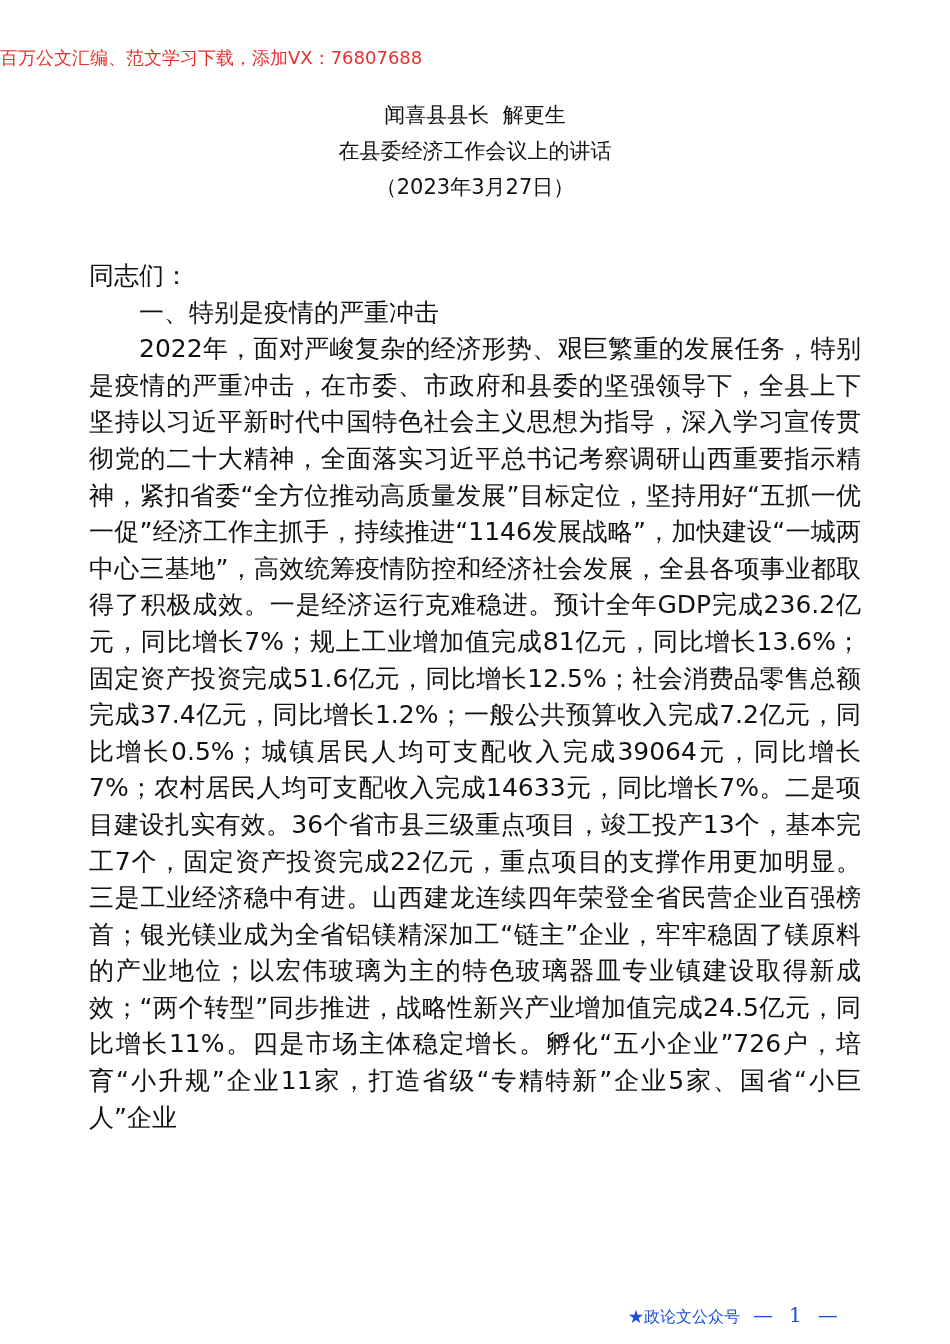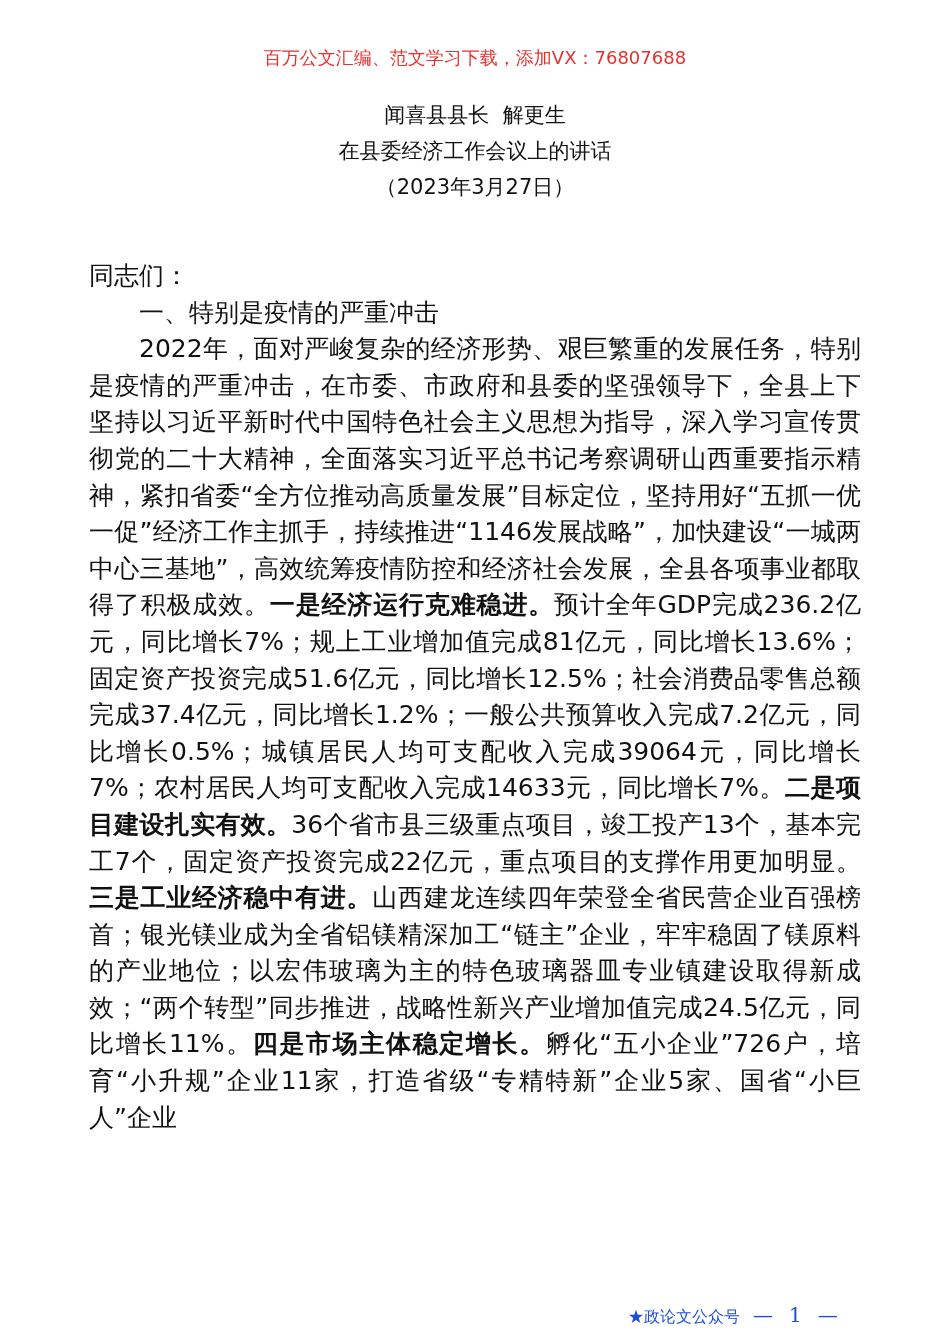--- a/index.html
+++ b/index.html
@@ -13,21 +13,20 @@
       position: relative;
       overflow: hidden;
       font-family: "DejaVu Sans", "Liberation Sans", sans-serif;
       color: #111111;
     }
     .watermark {
       position: absolute;
       top: 46px;
       left: 0;
       width: 950px;
-      text-align: center;
       font-size: 18px;
       color: #e8312f;
       letter-spacing: 0px;
     }
     .title-block {
       position: absolute;
       top: 97px;
       left: 0;
       width: 950px;
       text-align: center;
@@ -42,21 +41,21 @@
       width: 772px;
       font-size: 25px;
       line-height: 36.6px;
       text-align: justify;
       letter-spacing: 0px;
     }
     .body-text p {
       margin: 0;
     }
     .indent { text-indent: 2em; }
-    .bold { font-weight: bold; margin-top: 40px; }
+    .bold { font-weight: normal; margin-top: 40px; }
     .footer {
       position: absolute;
       top: 1303px;
       left: 628px;
       font-size: 16px;
       font-family: "DejaVu Serif", "Liberation Serif", serif;
       color: #1d4ed8;
       white-space: pre;
     }
     .footer .pg {

